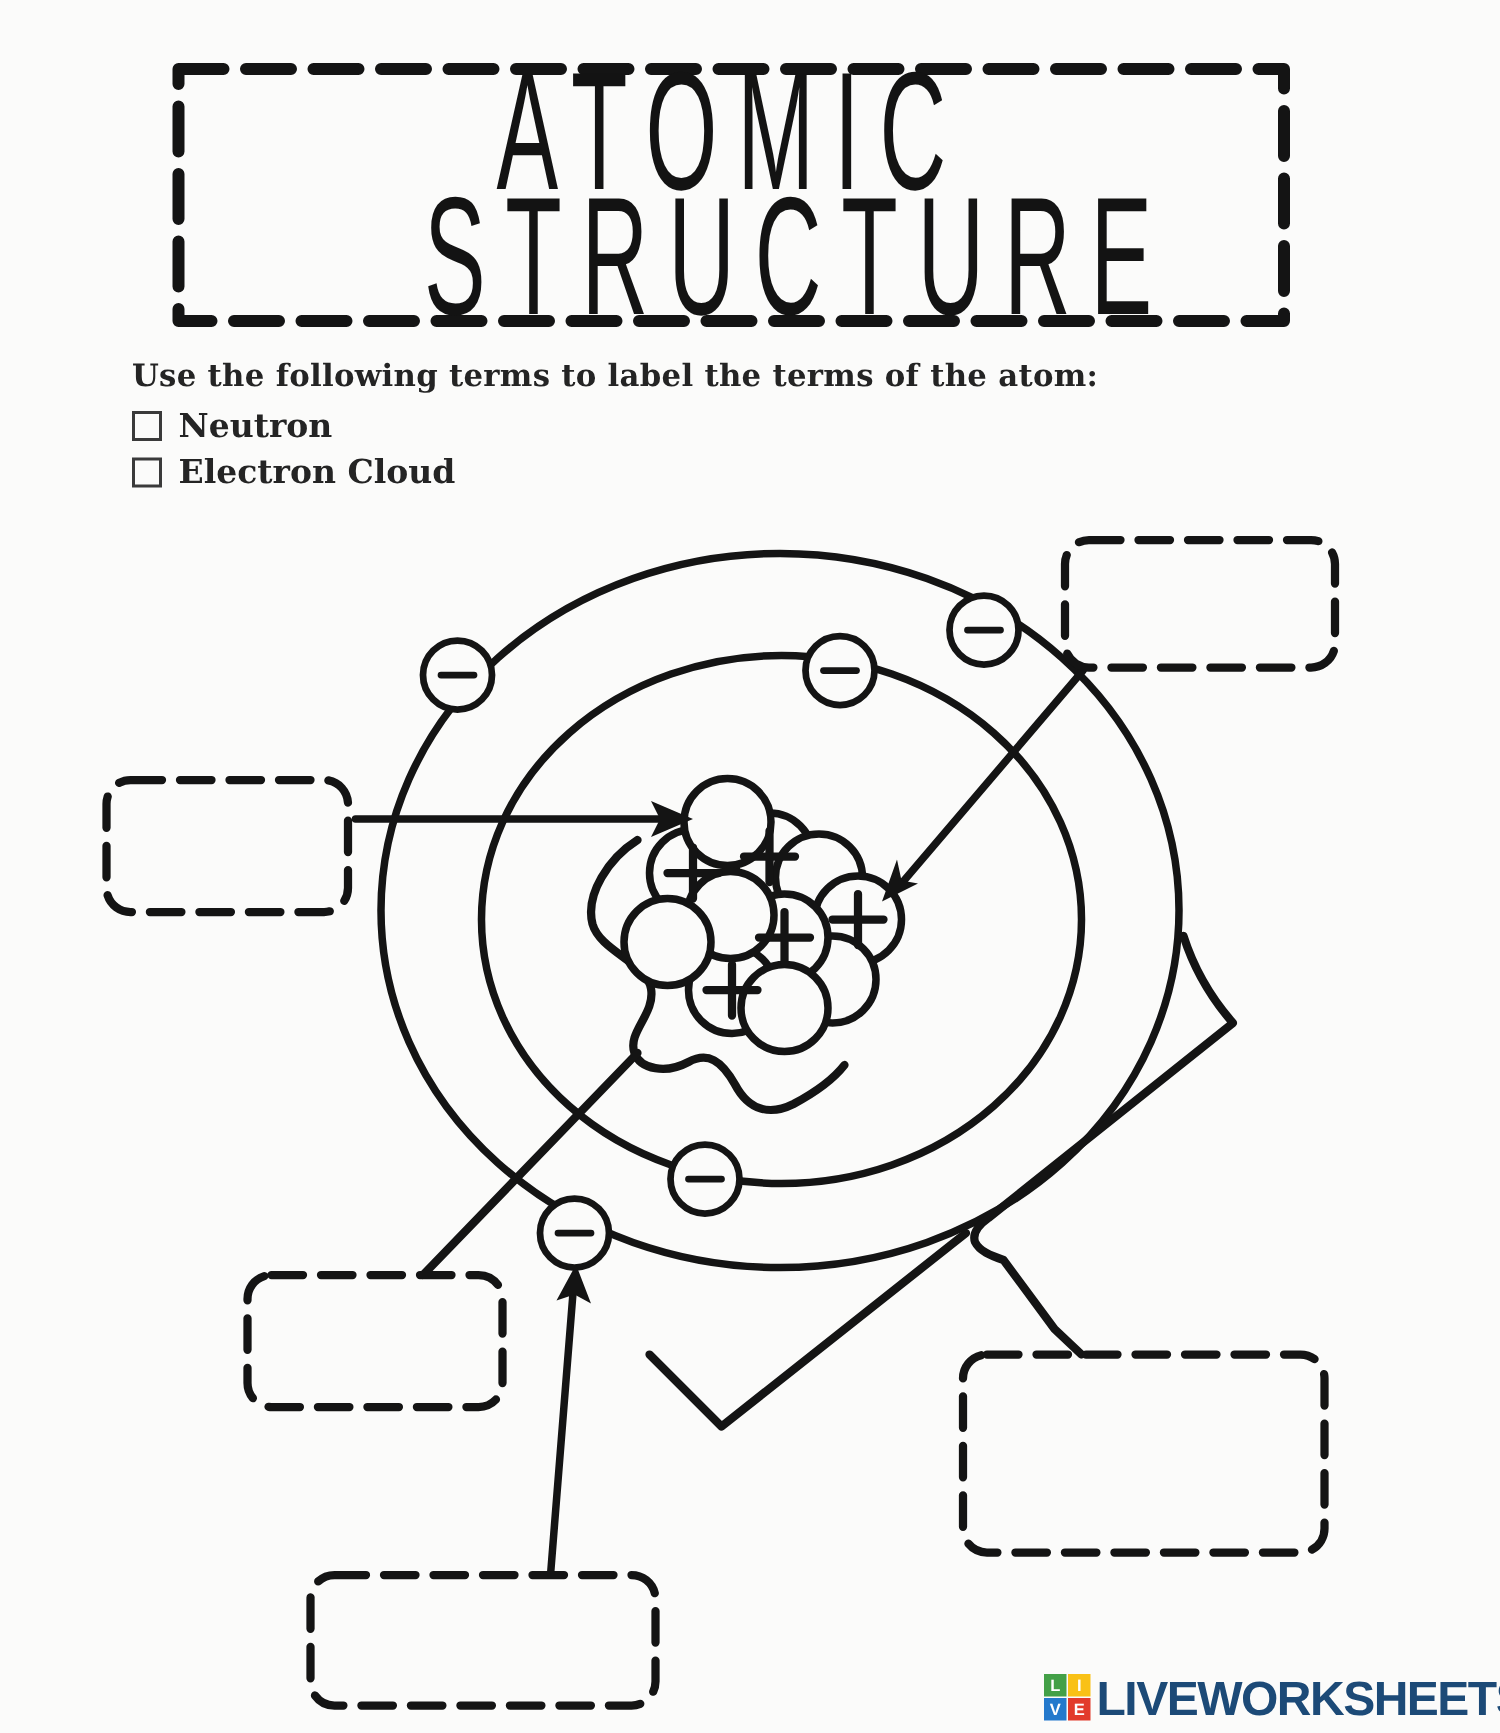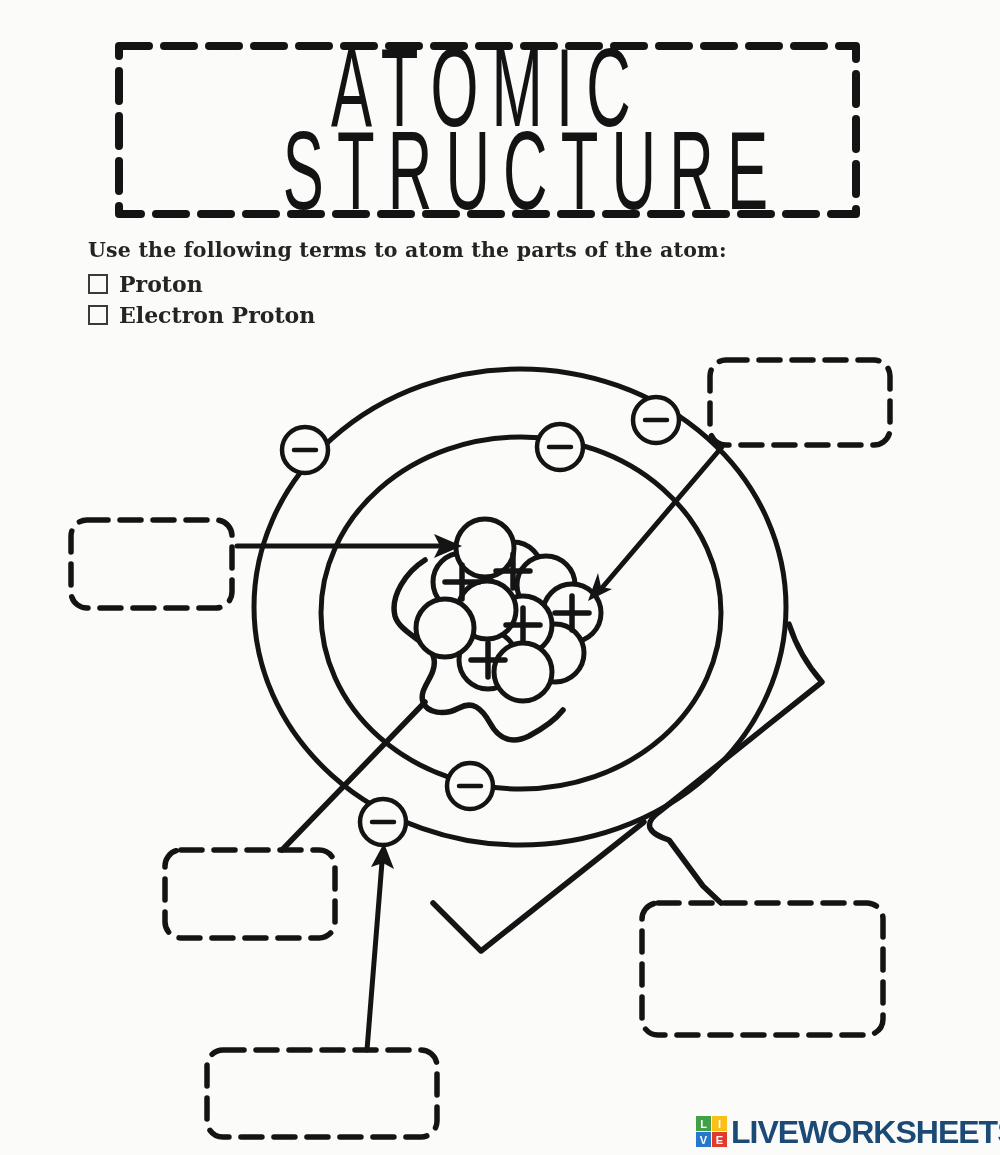--- a/index.html
+++ b/index.html
@@ -131,30 +131,30 @@
     <rect x="207" y="1050" width="230" height="87" rx="16"></rect>
     <rect x="642" y="903" width="241" height="132" rx="16"></rect>
   </g>
 </svg>
 
 <div class="title-box abs">
   <span class="title-line">ATOMIC</span>
   <span class="title-line">STRUCTURE</span>
 </div>
 
-<div class="instruction abs">Use the following terms to atom the parts of the atom:</div>
+<div class="instruction abs">Use the following terms to label the terms of the atom:</div>
 
 <div class="terms abs">
   <div class="term-row">
     <span class="checkbox"></span>
-    <span class="term-label">Proton</span>
+    <span class="term-label">Neutron</span>
   </div>
   <div class="term-row">
     <span class="checkbox"></span>
-    <span class="term-label">Electron Proton</span>
+    <span class="term-label">Electron Cloud</span>
   </div>
 </div>
 
 <div class="logo abs">
   <svg width="32" height="33" viewBox="0 0 32 33">
     <g font-family="Liberation Sans, sans-serif" font-size="11" font-weight="700" text-anchor="middle">
       <rect x="0" y="1" width="15" height="15" fill="#43a047"></rect>
       <rect x="16" y="1" width="15" height="15" fill="#f9c116"></rect>
       <rect x="0" y="17" width="15" height="15" fill="#2479cc"></rect>
       <rect x="16" y="17" width="15" height="15" fill="#e23b2b"></rect>

